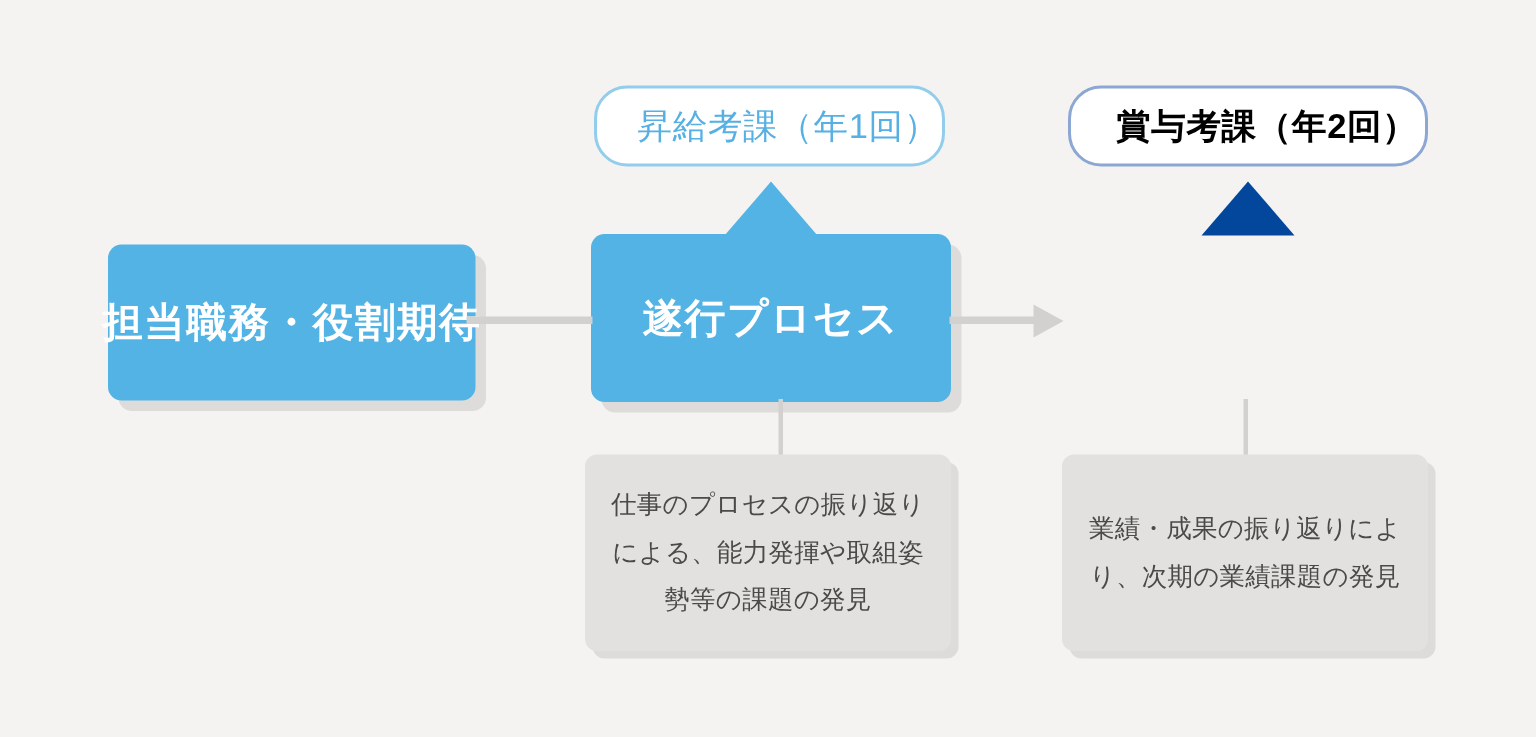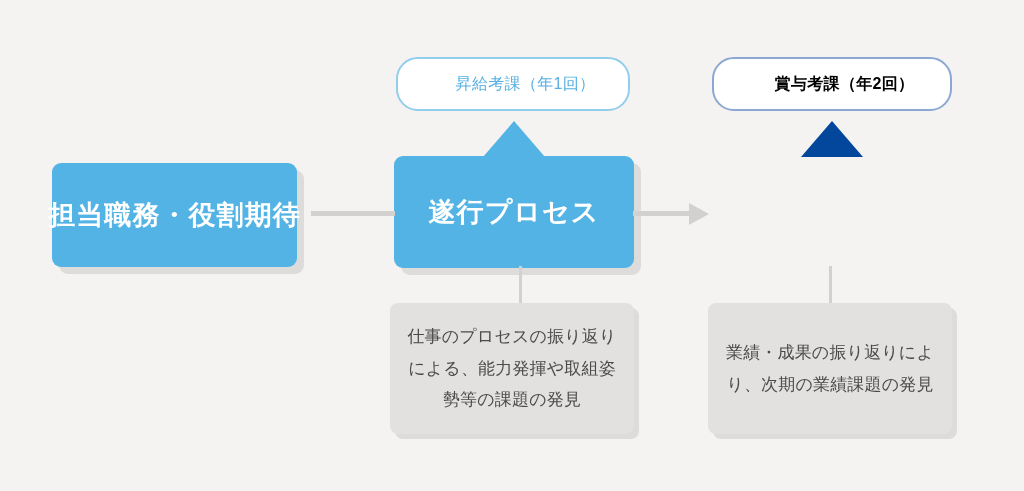--- a/index.html
+++ b/index.html
@@ -21,21 +21,21 @@
   }
 
   
   .badge {
     position: absolute;
     background: #ffffff;
     border-radius: 22px;
     display: flex;
     align-items: center;
     justify-content: center;
-    font-size: 16px;
+    font-size: 23px;
     letter-spacing: 0.02em;
     white-space: nowrap;
     padding-left: 25px;
   }
   #badge-process {
     left: 396px; top: 57px;
     width: 234px; height: 54px;
     border: 2px solid #93cdec;
     color: #57b0e3;
   }
@@ -55,21 +55,21 @@
     align-items: center;
     justify-content: center;
     color: #ffffff;
     font-size: 27px;
     font-weight: bold;
     letter-spacing: 0.04em;
     white-space: nowrap;
     box-shadow: 7px 7px 0 0 #dddcda;
   }
   #stage-duties {
-    left: 52px; top: 163px;
+    left: 72px; top: 163px;
     width: 245px; height: 104px;
     background: #52b3e4;
   }
   #stage-process {
     left: 394px; top: 156px;
     width: 240px; height: 112px;
     background: #52b3e4;
   }
   #stage-results {
     left: 710px; top: 156px;

